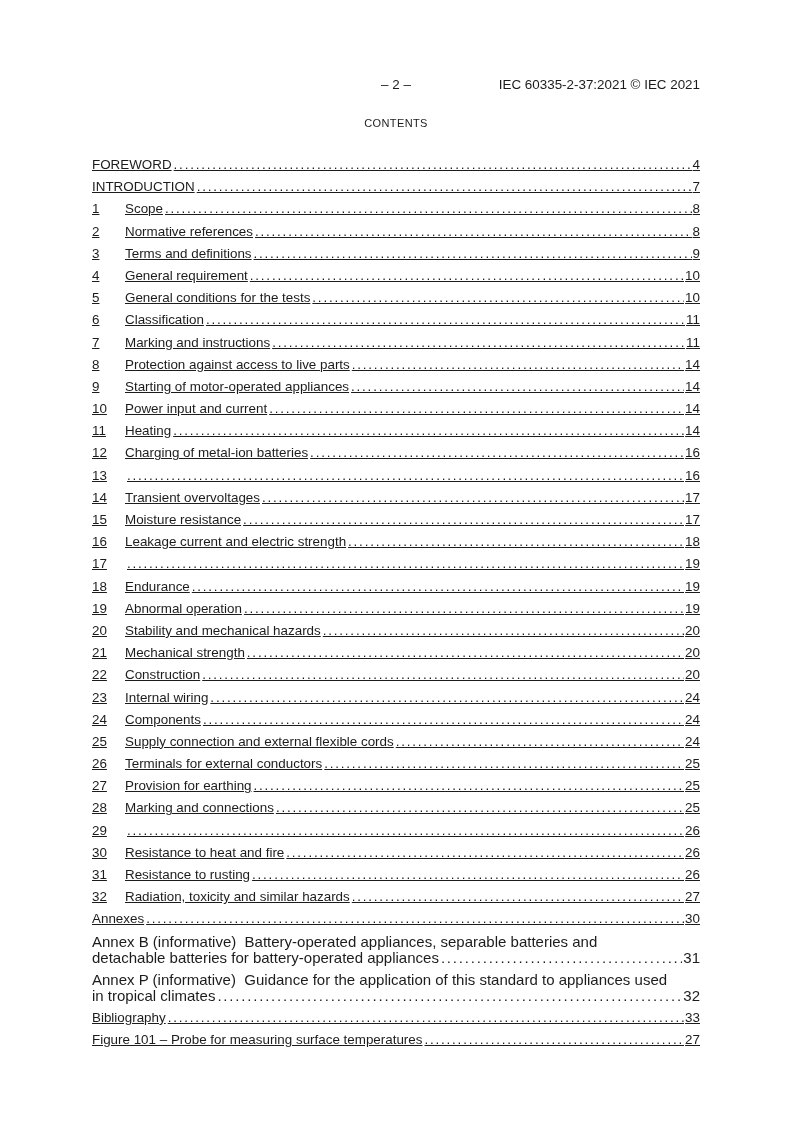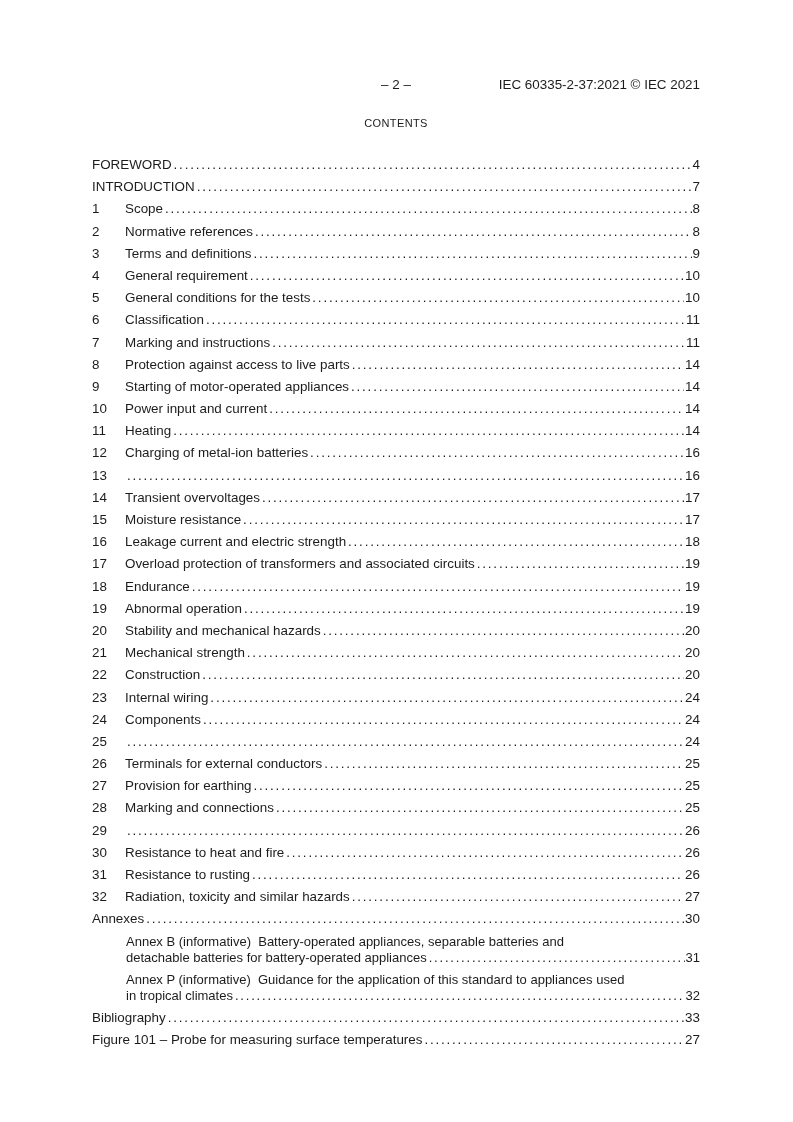--- a/index.html
+++ b/index.html
@@ -43,40 +43,40 @@
     line-height:17px;
     font-weight:400;
     letter-spacing:0.4px;
   }
   .toc-list { margin-top:26px; }
   .toc-entry {
     display:flex;
     font-size:13.4px;
     line-height:14px;
     margin-bottom:8.2px;
+    text-decoration:underline;
   }
   .toc-num { flex:0 0 33px; }
   .toc-label { flex:0 0 auto; white-space:pre-wrap; }
   .toc-leader {
     flex:1 1 0;
     overflow:hidden;
     white-space:nowrap;
     padding-left:2px;
     min-width:10px;
   }
   .toc-leader::after {
     content:"...................................................................................................................................................................................................";
     letter-spacing:1.8px;
   }
   .toc-page { flex:0 0 auto; padding-left:1px; }
   .toc-entry-2line {
-    font-size:13px;
+    font-size:15px;
     line-height:14px;
     margin-bottom:8.2px;
-    margin-left:34px;
   }
   .toc-entry-2line .line1 { margin-bottom:2px; white-space:pre-wrap; }
   .toc-entry-2line .line2 { display:flex; }
   .toc-figures { margin-top:7px;text-align:center; }
 </style>
 </head>
 <body>
 
 <div class="page">
   <div class="content">
@@ -189,21 +189,20 @@
           <span class="toc-page">17</span>
         </div>
         <div class="toc-entry">
           <span class="toc-num">16</span>
           <span class="toc-label">Leakage current and electric strength</span>
           <span class="toc-leader"></span>
           <span class="toc-page">18</span>
         </div>
         <div class="toc-entry">
           <span class="toc-num">17</span>
-          <span class="toc-label">Overload protection of transformers and associated circuits</span>
           <span class="toc-leader"></span>
           <span class="toc-page">19</span>
         </div>
         <div class="toc-entry">
           <span class="toc-num">18</span>
           <span class="toc-label">Endurance</span>
           <span class="toc-leader"></span>
           <span class="toc-page">19</span>
         </div>
         <div class="toc-entry">
@@ -237,20 +236,21 @@
           <span class="toc-page">24</span>
         </div>
         <div class="toc-entry">
           <span class="toc-num">24</span>
           <span class="toc-label">Components</span>
           <span class="toc-leader"></span>
           <span class="toc-page">24</span>
         </div>
         <div class="toc-entry">
           <span class="toc-num">25</span>
+          <span class="toc-label">Supply connection and external flexible cords</span>
           <span class="toc-leader"></span>
           <span class="toc-page">24</span>
         </div>
         <div class="toc-entry">
           <span class="toc-num">26</span>
           <span class="toc-label">Terminals for external conductors</span>
           <span class="toc-leader"></span>
           <span class="toc-page">25</span>
         </div>
         <div class="toc-entry">

